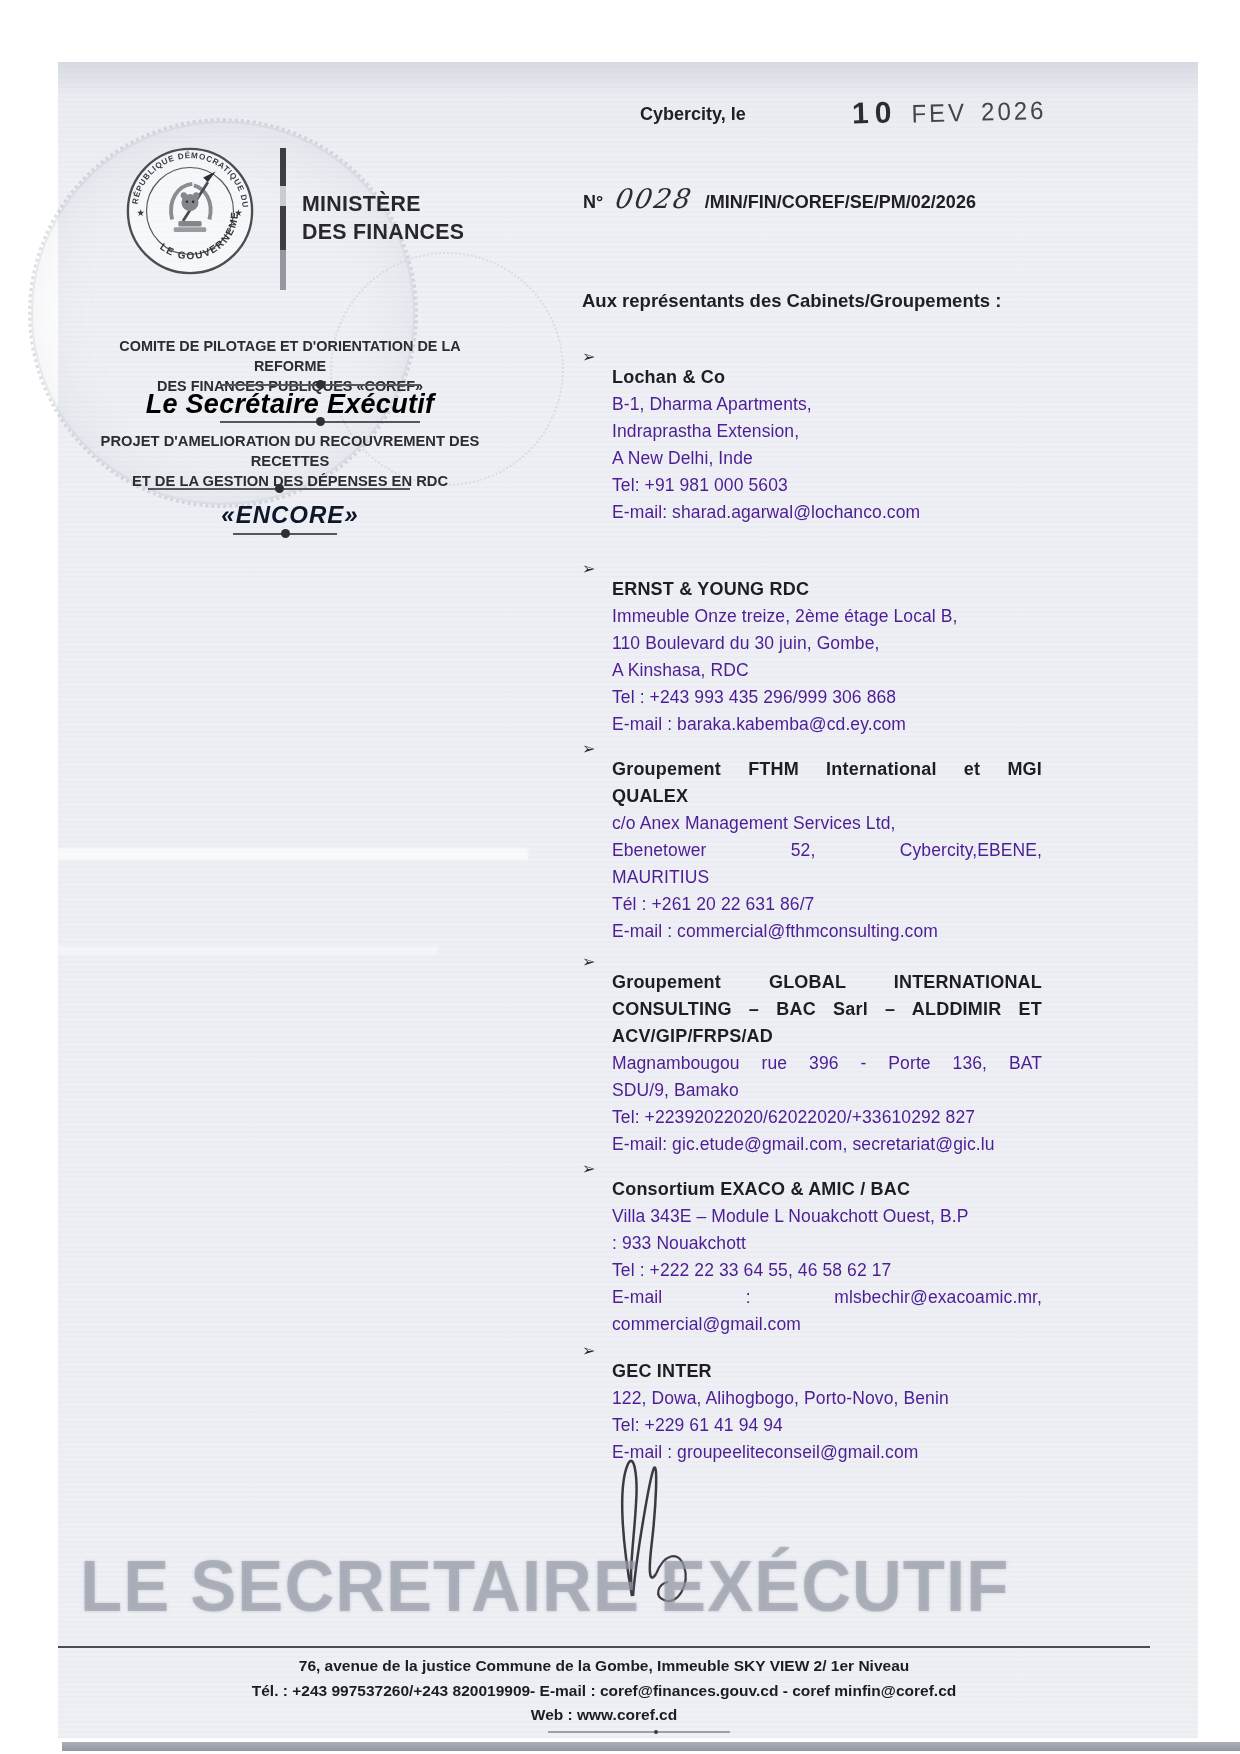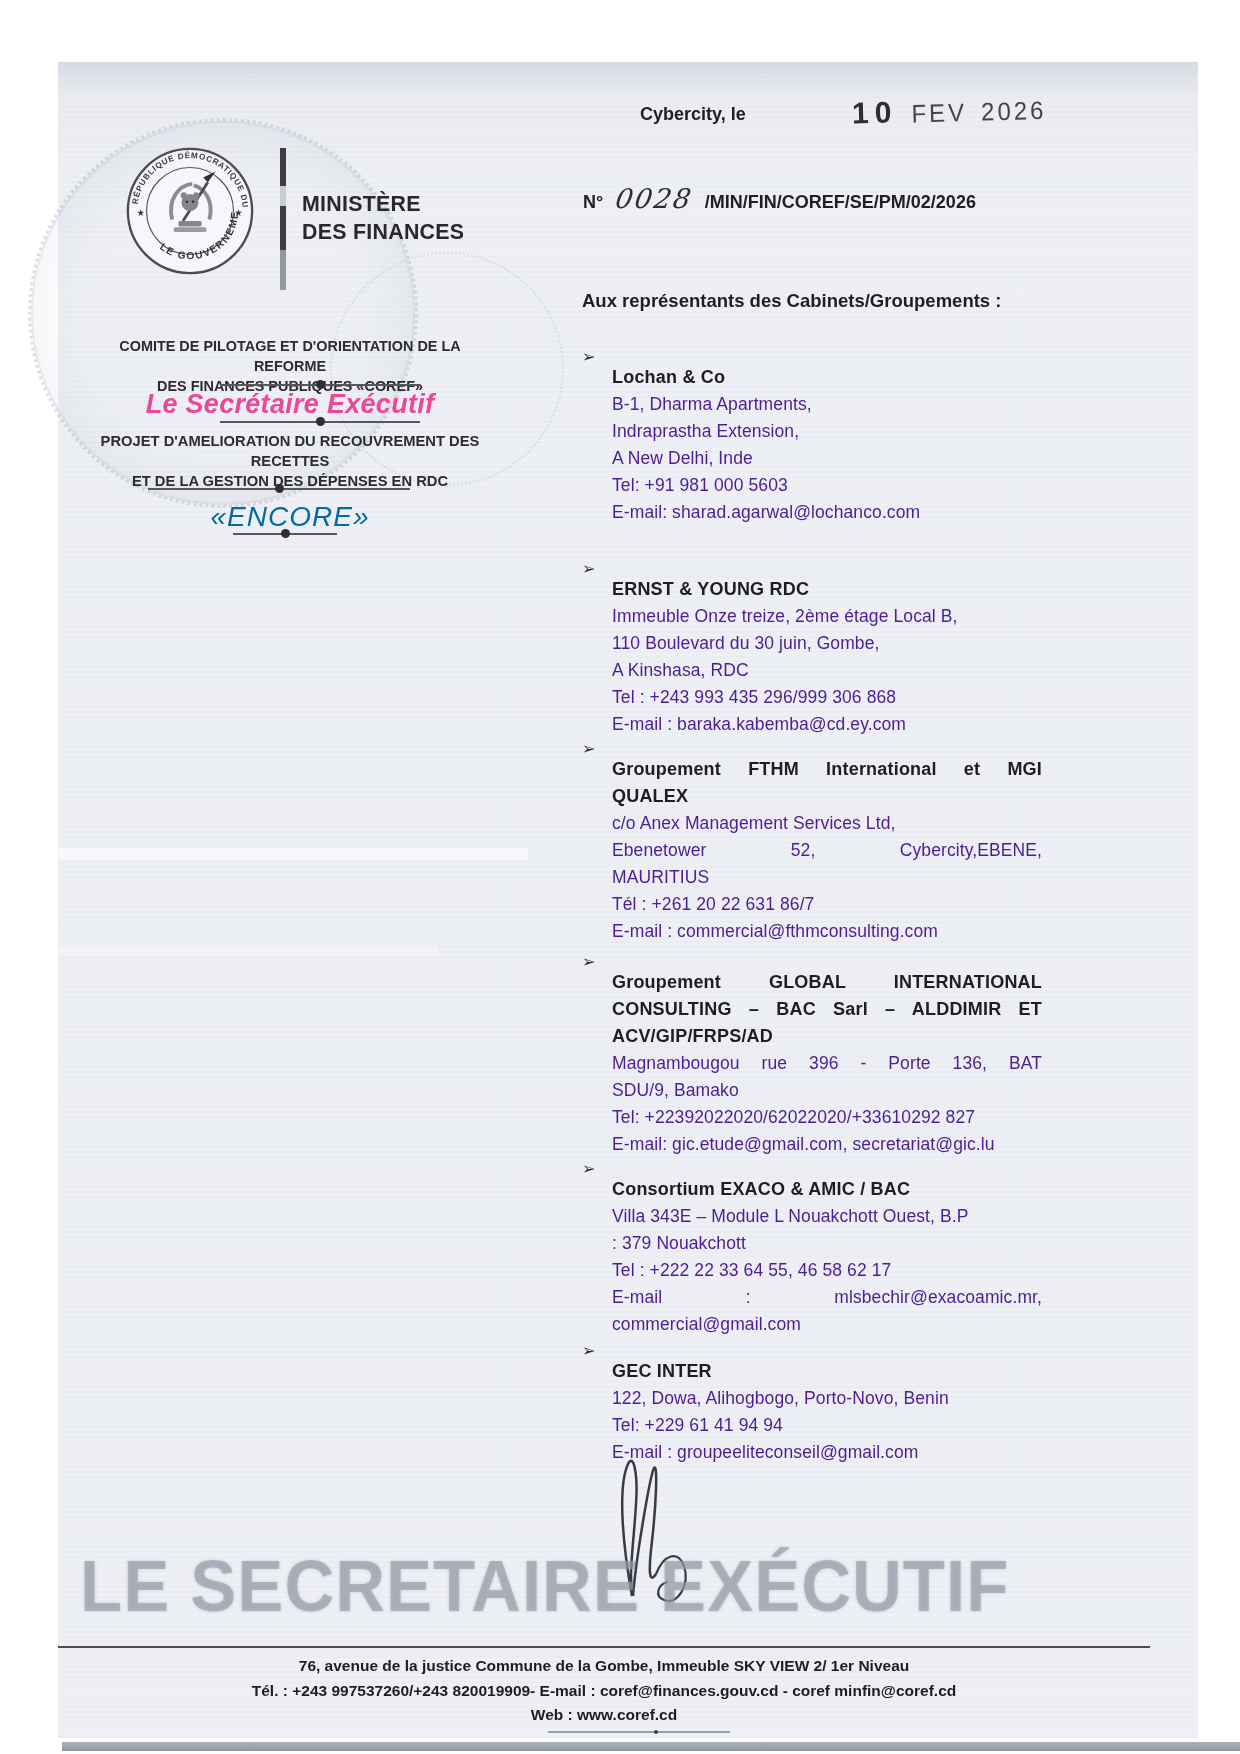--- a/index.html
+++ b/index.html
@@ -29,25 +29,25 @@
   .seal{position:absolute;left:124px;top:145px;width:132px;height:132px;}
   .vbar{position:absolute;left:280px;top:148px;width:6px;height:142px;
     background:linear-gradient(180deg,#3d3d42 0 27%,#c8cbd2 27% 41%,#3d3d42 41% 72%,#94979f 72% 100%);}
   .ministry{position:absolute;left:302px;top:190px;font-weight:bold;font-size:22px;line-height:28px;
     letter-spacing:.3px;color:#28282c;transform:scaleX(.97);transform-origin:left top;}
   .committee{position:absolute;left:68px;top:336px;width:444px;text-align:center;font-weight:bold;
     font-size:15.5px;line-height:20px;color:#2c2c30;transform:scaleX(.93);transform-origin:center top;}
   .divline{position:absolute;height:2px;background:#56565c;}
   .divline .cdot{position:absolute;left:50%;top:-4px;width:9px;height:9px;margin-left:-4px;border-radius:50%;background:#2e2e33;}
   .secretary{position:absolute;left:120px;top:389px;width:340px;text-align:center;
-    font-weight:bold;font-style:italic;font-size:27px;color:#ec4899;letter-spacing:.3px;}
+    font-weight:bold;font-style:italic;font-size:27px;color:#000000;letter-spacing:.3px;}
   .project{position:absolute;left:62px;top:431px;width:456px;text-align:center;font-weight:bold;
     font-size:15.5px;line-height:20px;color:#2c2c30;transform:scaleX(.95);transform-origin:center top;}
   .motto{position:absolute;left:160px;top:501px;width:260px;text-align:center;
-    font-weight:normal;font-style:italic;font-size:28px;letter-spacing:1px;color:#0369a1;}
+    font-weight:bold;font-style:italic;font-size:24px;letter-spacing:1px;color:#0f172a;}
   
   .dateline{position:absolute;left:640px;top:104px;font-weight:bold;font-size:18px;color:#202024;}
   .stamp{position:absolute;left:852px;top:94px;transform:rotate(-1.5deg);color:#2c2c31;white-space:nowrap;}
   .stamp .d{font-weight:bold;font-size:30px;letter-spacing:6px;}
   .stamp .m,.stamp .y{font-size:24px;letter-spacing:3px;color:#44444b;margin-left:14px;
     font-family:"Liberation Sans",sans-serif;transform:scaleY(1.05);display:inline-block;}
   .refline{position:absolute;left:583px;top:183px;white-space:nowrap;color:#202024;}
   .refline .pre,.refline .suf{font-weight:bold;font-size:18px;}
   .refline .num{font-family:"DejaVu Serif",serif;font-style:italic;font-size:27px;
     letter-spacing:2px;transform:skewX(-10deg);display:inline-block;margin:0 8px;color:#2c2c32;}
@@ -202,21 +202,21 @@
         <div class="r-line">SDU/9, Bamako</div>
         <div class="r-line">Tel: +22392022020/62022020/+33610292 827</div>
         <div class="r-line">E-mail: gic.etude@gmail.com, secretariat@gic.lu</div>
       </div>
     </div>
     <div class="recipient-block" style="top: 1158px;">
       <span class="bullet">➢</span>
       <div class="recipient-body">
         <div class="r-name">Consortium EXACO &amp; AMIC / BAC</div>
         <div class="r-line">Villa 343E – Module L Nouakchott Ouest, B.P</div>
-        <div class="r-line">: 379 Nouakchott</div>
+        <div class="r-line">: 933 Nouakchott</div>
         <div class="r-line">Tel : +222 22 33 64 55, 46 58 62 17</div>
         <div class="r-line jline">E-mail : mlsbechir@exacoamic.mr,</div>
         <div class="r-line">commercial@gmail.com</div>
       </div>
     </div>
     <div class="recipient-block" style="top: 1340px;">
       <span class="bullet">➢</span>
       <div class="recipient-body">
         <div class="r-name">GEC INTER</div>
         <div class="r-line">122, Dowa, Alihogbogo, Porto-Novo, Benin</div>

